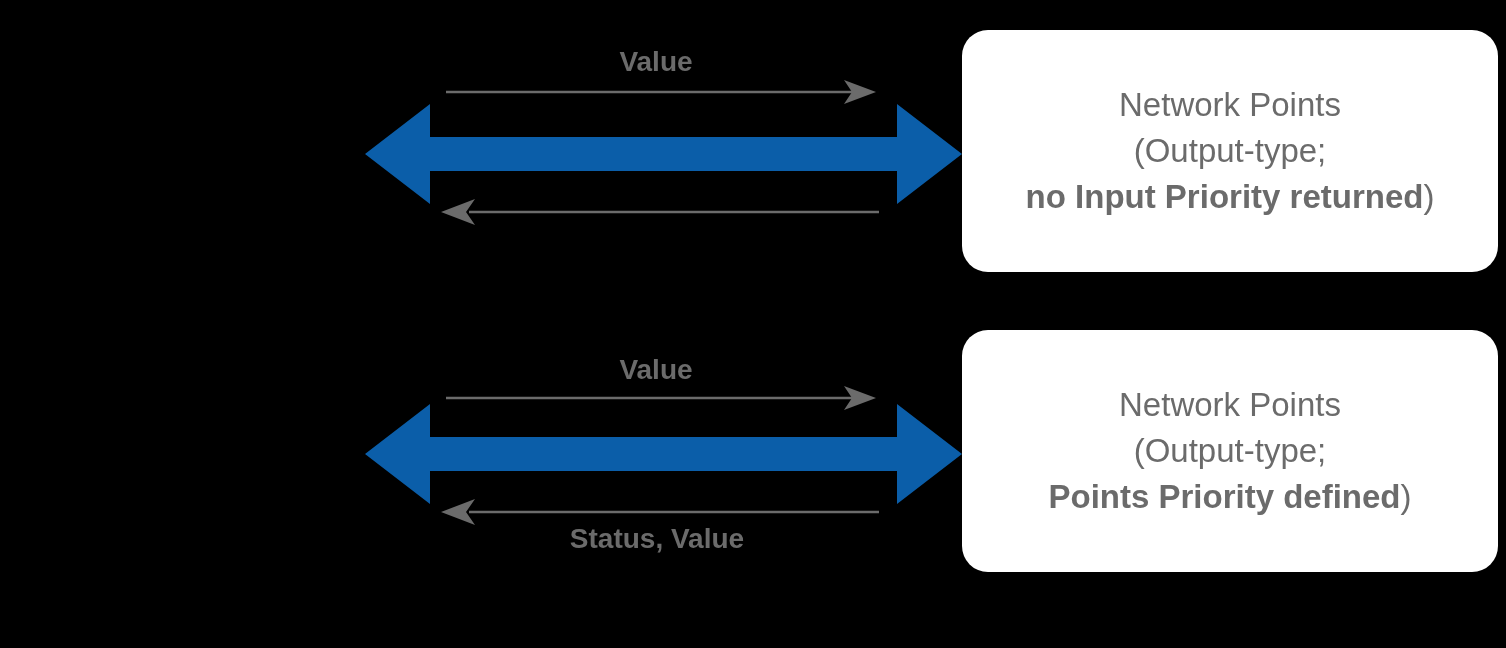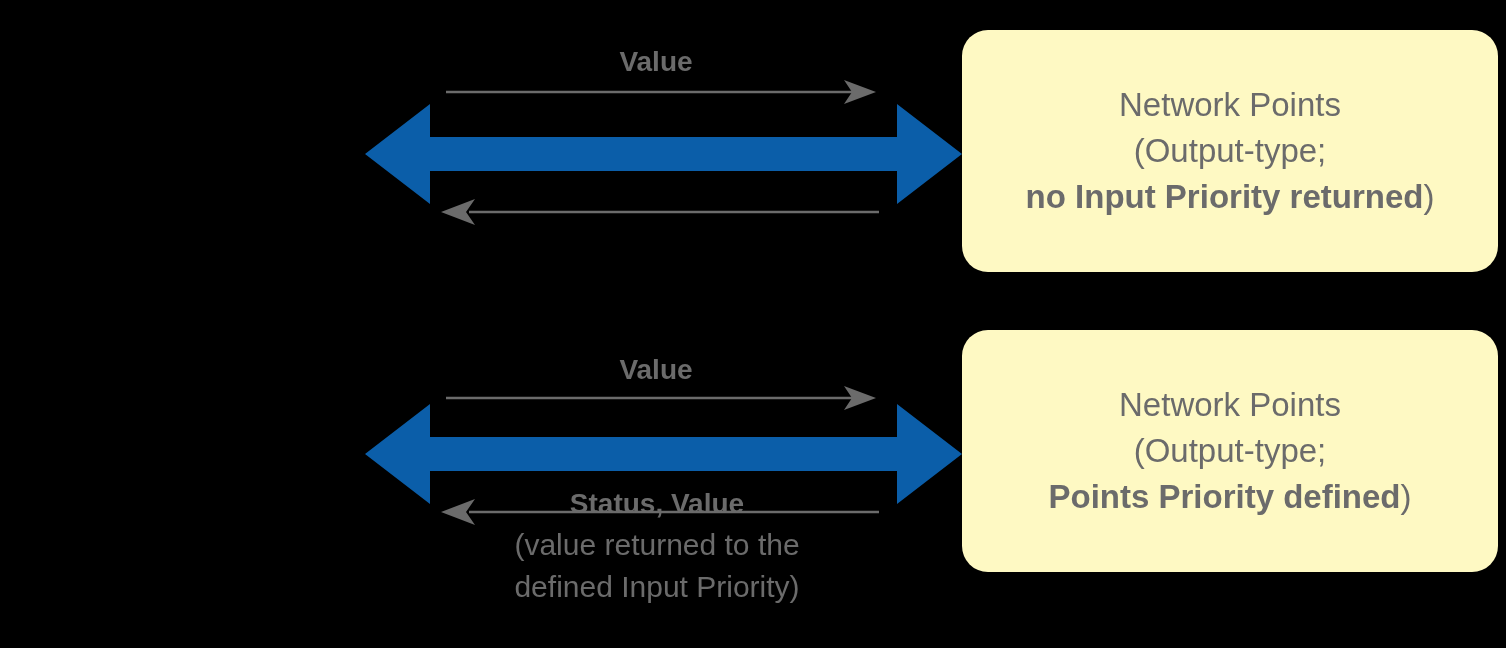--- a/index.html
+++ b/index.html
@@ -51,21 +51,21 @@
     border-right: 11px solid transparent;
     border-bottom: 32px solid #efeae3;
     opacity: 0.85;
   }
 
   
   .np-box {
     position: absolute;
     left: 962px;
     width: 536px;
-    background: #fef9c3;
+    background: #ffffff;
     border-radius: 26px;
     box-sizing: border-box;
     display: flex;
     align-items: center;
     justify-content: center;
   }
   .np-box.top    { top: 30px;  height: 242px; }
   .np-box.bottom { top: 330px; height: 242px; }
   .np-text {
     text-align: center;
@@ -114,21 +114,21 @@
     font-weight: 400;
     font-size: 30px;
     line-height: 42px;
     display: block;
     white-space: pre-line;
   }
 
   .cap-value-top  { left: 456px; top: 42px;  width: 400px; }
   .cap-status-top { left: 456px; top: 222px; width: 400px; }
   .cap-value-bot  { left: 456px; top: 350px; width: 400px; }
-  .cap-status-bot { left: 412px; top: 484px; width: 490px; }
+  .cap-status-bot { left: 412px; top: 519px; width: 490px; }
 </style>
 </head>
 <body>
 
 <div id="canvas">
 
 
   <div class="np-box top">
     <div class="np-text">
       <span>Network Points</span><br>
@@ -189,17 +189,15 @@
     <span class="strong">Value</span>
   </div>
 
 
   <div class="caption cap-value-bot">
     <span class="strong">Value</span>
   </div>
 
   <div class="caption cap-status-bot">
     <span class="strong">Status, Value</span>
-    <span class="note">(value returned to the
-defined Input Priority)</span>
   </div>
 
 </div>
 
 </body></html>

